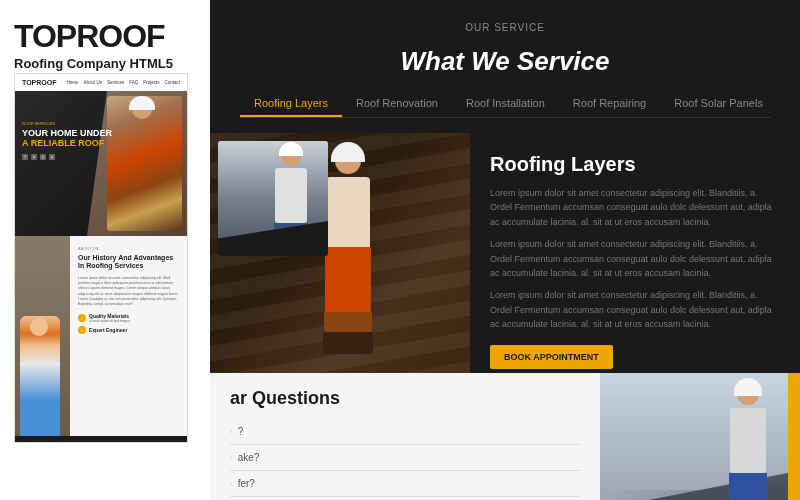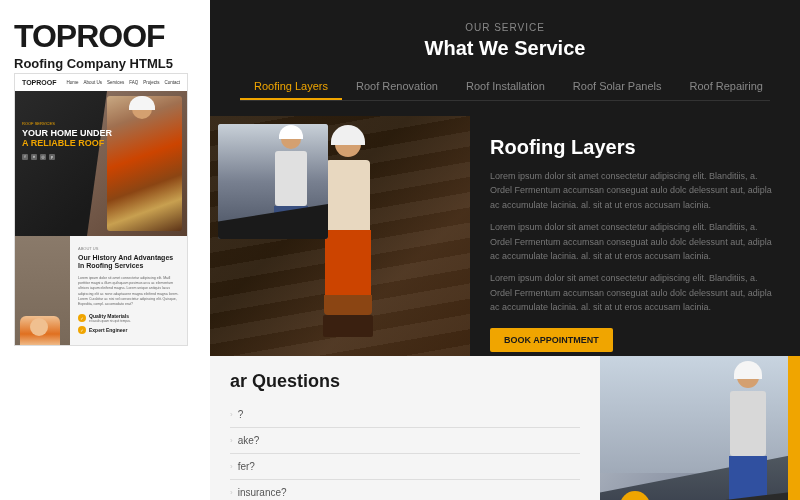--- a/index.html
+++ b/index.html
@@ -35,21 +35,21 @@
     .brand-subtitle {
       font-size: 13px;
       font-weight: 700;
       color: #1a1a1a;
       margin-bottom: 2px;
     }
 
     
     .mini-site {
       width: 174px;
-      height: 273px;
+      height: 370px;
       background: #1a1a1a;
       overflow: hidden;
       border: 1px solid #ddd;
       position: relative;
     }
 
     .mini-nav {
       background: #ffffff;
       padding: 5px 7px;
       display: flex;
@@ -240,29 +240,30 @@
     .service-section {
       padding: 22px 30px 15px;
     }
 
     .service-label {
       font-size: 10px;
       color: #888;
       text-transform: uppercase;
       letter-spacing: 1px;
       text-align: center;
-      margin-bottom: 4px;
+      margin-bottom: 13px;
     }
 
     .service-title {
-      font-size: 20px;
+      font-size: 26px;
       font-weight: 700;
       color: #ffffff;
       text-align: center;
       margin-bottom: 14px;
+      font-style: italic;
     }
 
     .service-tabs {
       display: flex;
       gap: 0;
       border-bottom: 1px solid #333;
       margin-bottom: 0;
     }
 
     .service-tab {
@@ -488,22 +489,22 @@
 <div class="right-panel">
 
   <div class="service-section">
     <div class="service-label">OUR SERVICE</div>
     <div class="service-title">What We Service</div>
 
     <div class="service-tabs">
       <div class="service-tab active">Roofing Layers</div>
       <div class="service-tab">Roof Renovation</div>
       <div class="service-tab">Roof Installation</div>
+      <div class="service-tab">Roof Repairing</div>
       <div class="service-tab">Roof Solar Panels</div>
-      <div class="service-tab">Roof Repairing</div>
     </div>
   </div>
 
   <div class="service-content">
 
     <div class="service-image">
       <div class="service-image-bg">
 
         <div style="position:absolute;bottom:0;left:0;width:100%;height:100%;background:repeating-linear-gradient(170deg,#3a2a1a 0px,#3a2a1a 15px,#2a1a0a 15px,#2a1a0a 30px);opacity:0.7;"></div>
 

